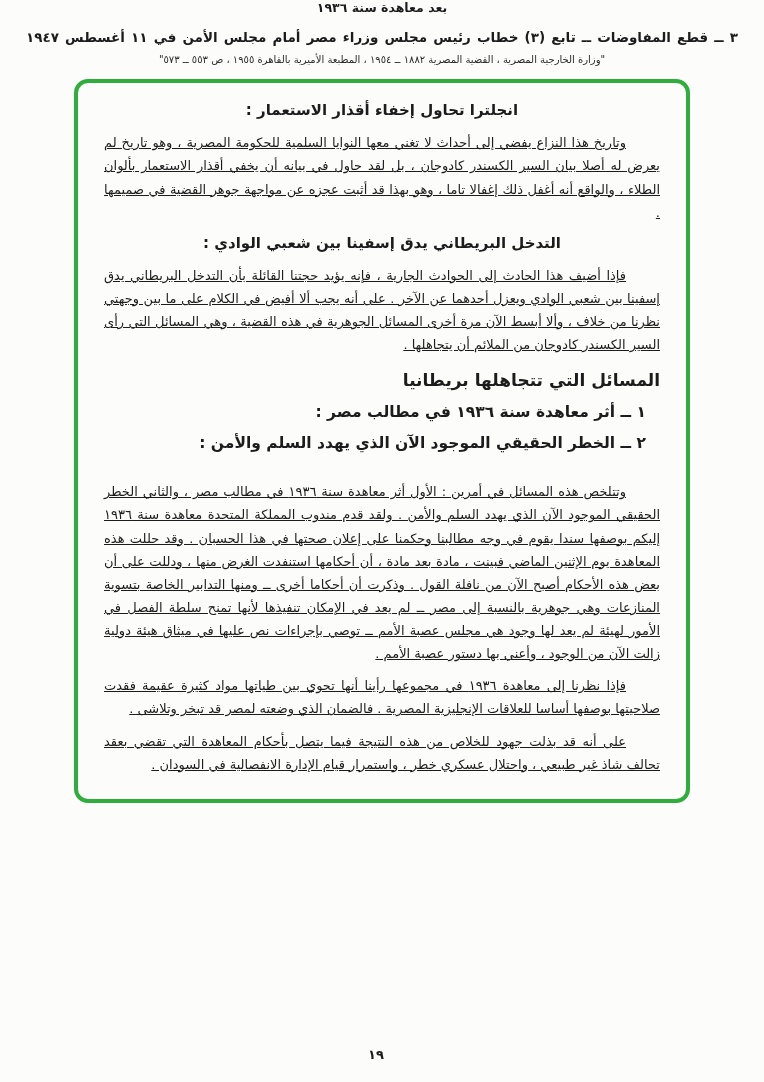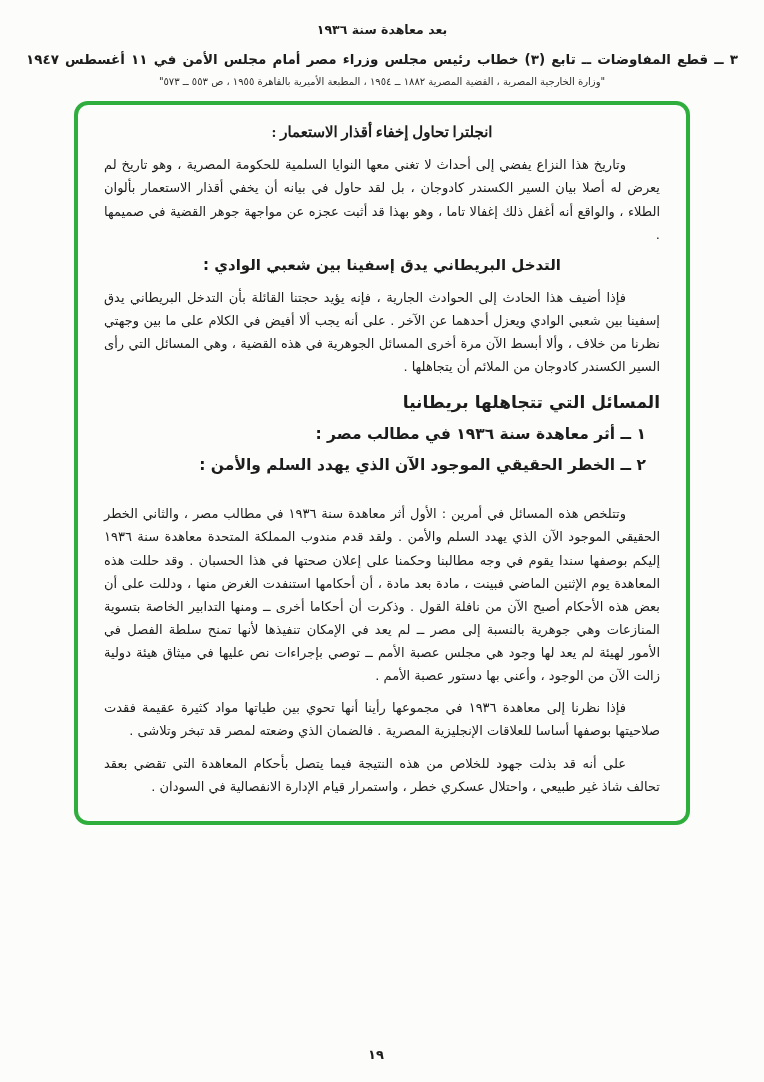--- a/index.html
+++ b/index.html
@@ -7,21 +7,20 @@
   body {
     width:764px; height:1082px; margin:0 auto;
     background:var(--paper, #fcfcfa);
     font-family:"DejaVu Sans", sans-serif;
     color:var(--ink, #1c1c1c);
     direction:rtl;
     position:relative;
     overflow:hidden;
   }
   .running-head {
-    padding-top:22px;
     text-align:center;
     font-weight:bold;
     font-size:12.5px;
     letter-spacing:.5px;
   }
   .doc-title {
     margin:12px 26px 0;
     font-weight:bold;
     font-size:13.5px;
     line-height:1.5;
@@ -41,27 +40,28 @@
     border-radius:14px;
     padding:18px 26px 14px;
     background:var(--paper, #fcfcfa);
   }
   .box-heading {
     text-align:center;
     font-size:15px;
     font-weight:bold;
     margin:10px 0 12px;
   }
-  .box-heading.first { margin-top:0;font-family:Liberation Serif, serif; }
+  .box-heading.first { margin-top:0; }
   .para {
     font-size:13px;
     line-height:1.78;
     text-align:justify;
     text-indent:34px;
     margin:0 0 9px;
+    text-decoration:underline;
   }
   .section-title {
     text-align:right;
     font-size:17px;
     font-weight:bold;
     margin:14px 0 4px;
   }
   .numbered-item {
     font-size:15.5px;
     font-weight:bold;

